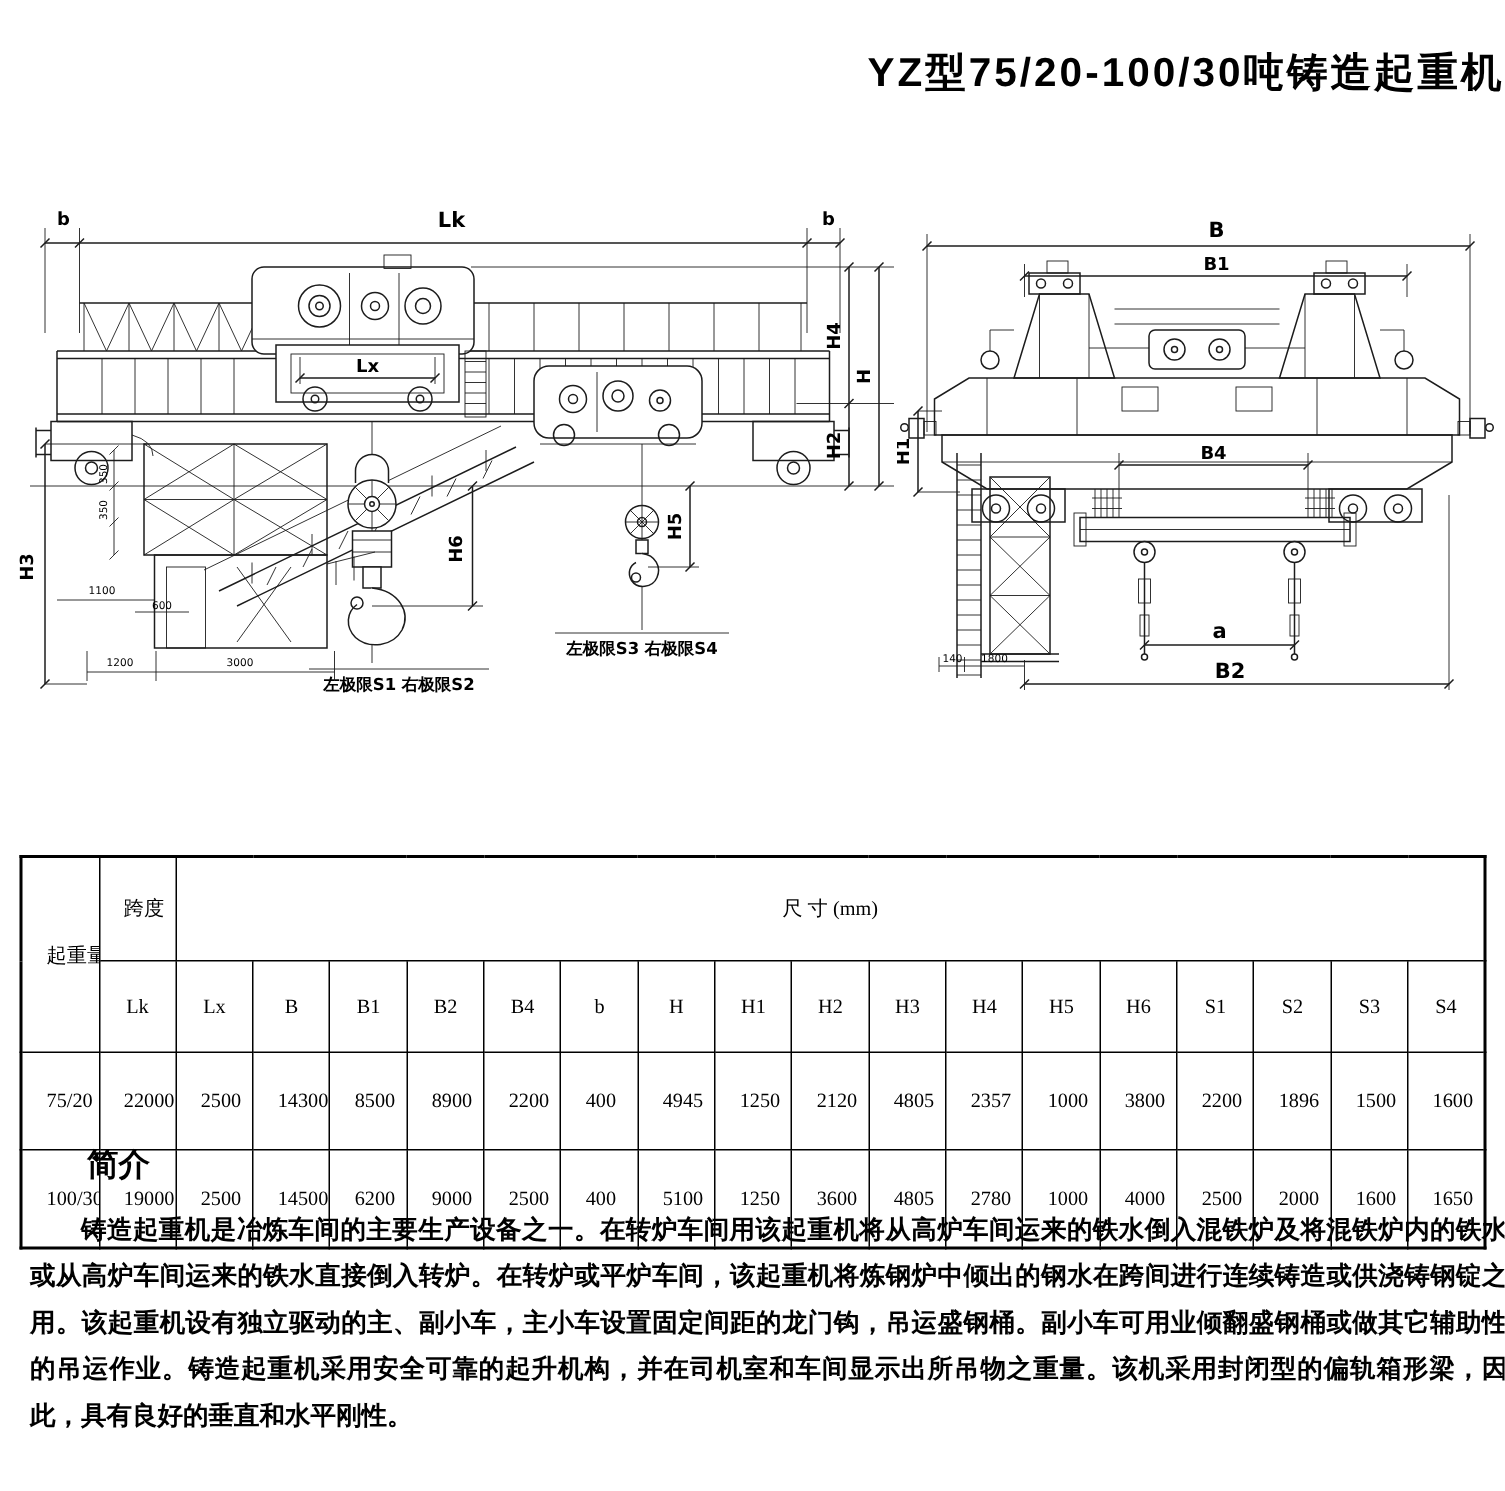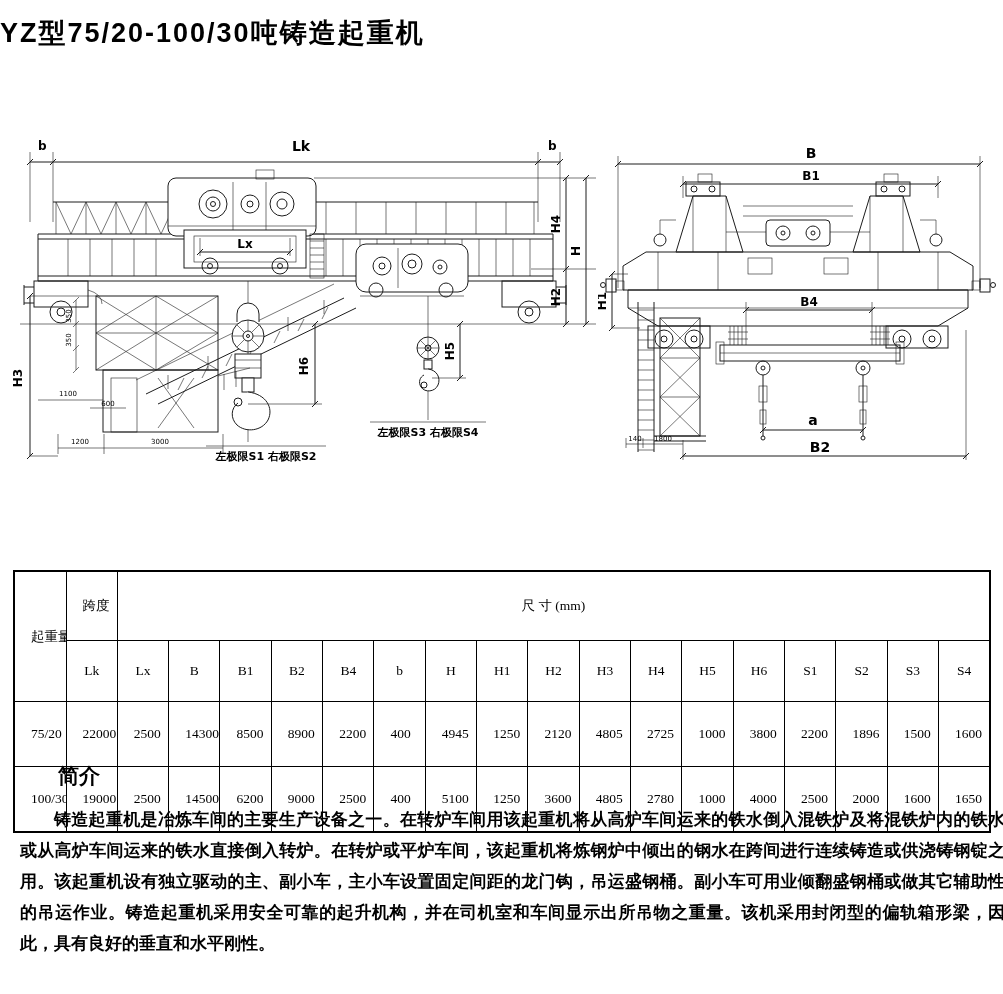--- a/index.html
+++ b/index.html
@@ -1,18 +1,18 @@
 <!DOCTYPE html>
 <html><head>
 <meta charset="utf-8">
 <style>
   html,body{margin:0;padding:0;background:#fff;}
   body{width:1003px;height:994px;position:relative;color:#000;
        font-family:"Liberation Sans",sans-serif;overflow:hidden;}
-  .title{position:absolute;top:15px;left:0;width:100%;text-align:left;
+  .title{position:absolute;top:30px;left:0;width:100%;text-align:right;
          font-size:27px;font-weight:bold;letter-spacing:2px;}
   svg{position:absolute;}
   #front-svg{left:8px;top:138px;}
   #side-svg{left:598px;top:140px;}
   svg .ln{stroke:#1c1c1c;stroke-width:1;fill:none;stroke-linecap:butt;}
   svg .thin{stroke-width:0.6;}
   svg .wfill{fill:#fff;}
   svg text{stroke:none;fill:#000;}
   svg .dim{font:bold 12px "DejaVu Sans",sans-serif;}
   svg .dimbig{font:bold 14px "DejaVu Sans",sans-serif;}
@@ -373,21 +373,21 @@
     <td>2500</td>
     <td>14300</td>
     <td>8500</td>
     <td>8900</td>
     <td>2200</td>
     <td>400</td>
     <td>4945</td>
     <td>1250</td>
     <td>2120</td>
     <td>4805</td>
-    <td>2725</td>
+    <td>2357</td>
     <td>1000</td>
     <td>3800</td>
     <td>2200</td>
     <td>1896</td>
     <td>1500</td>
     <td>1600</td>
   </tr>
   <tr>
     <td>100/30</td>
     <td>19000</td>

